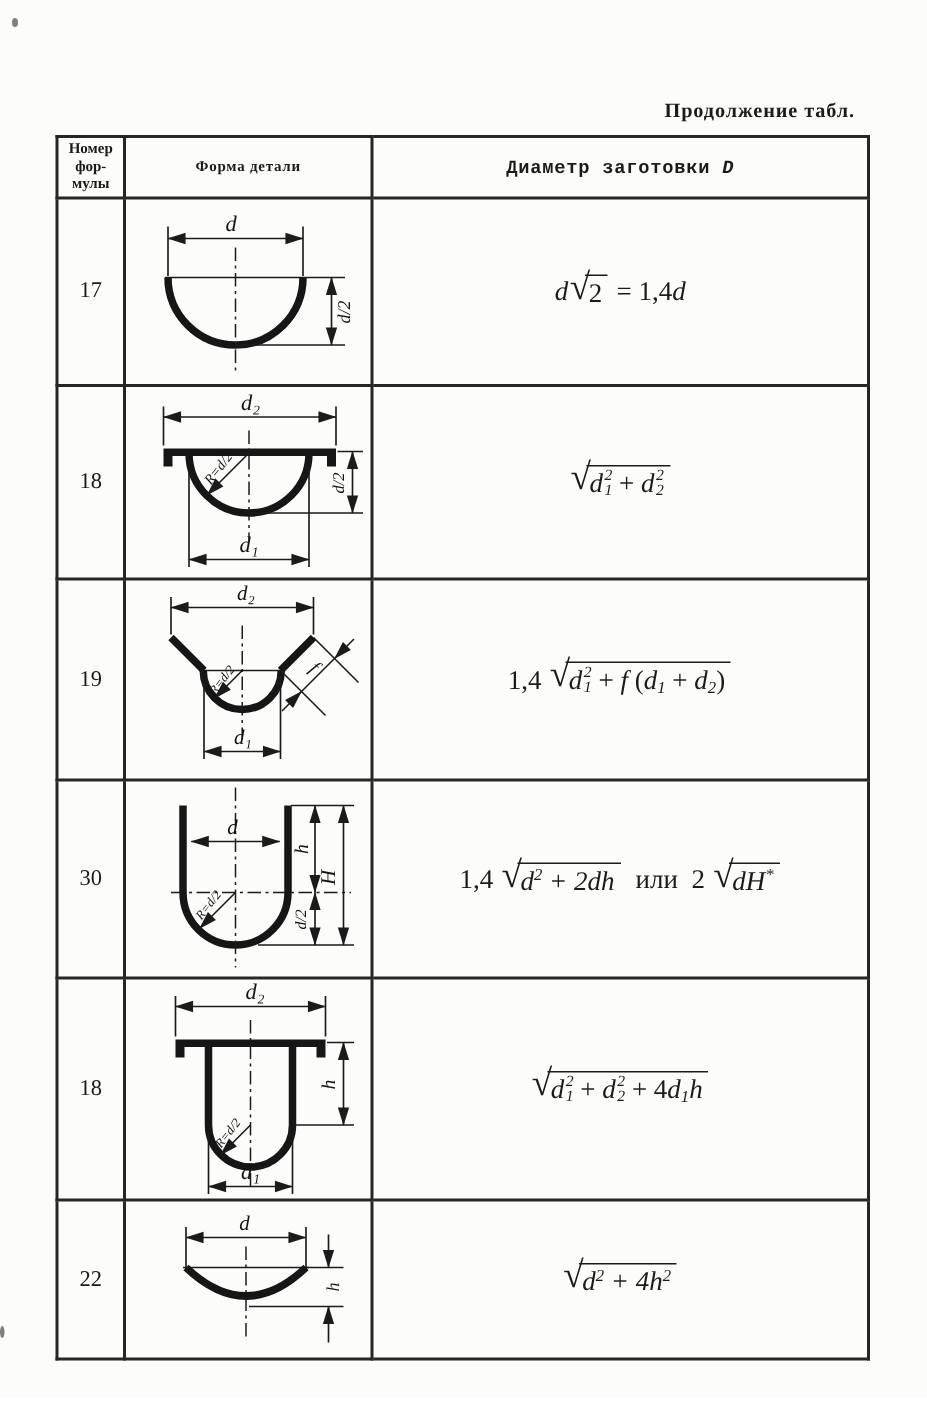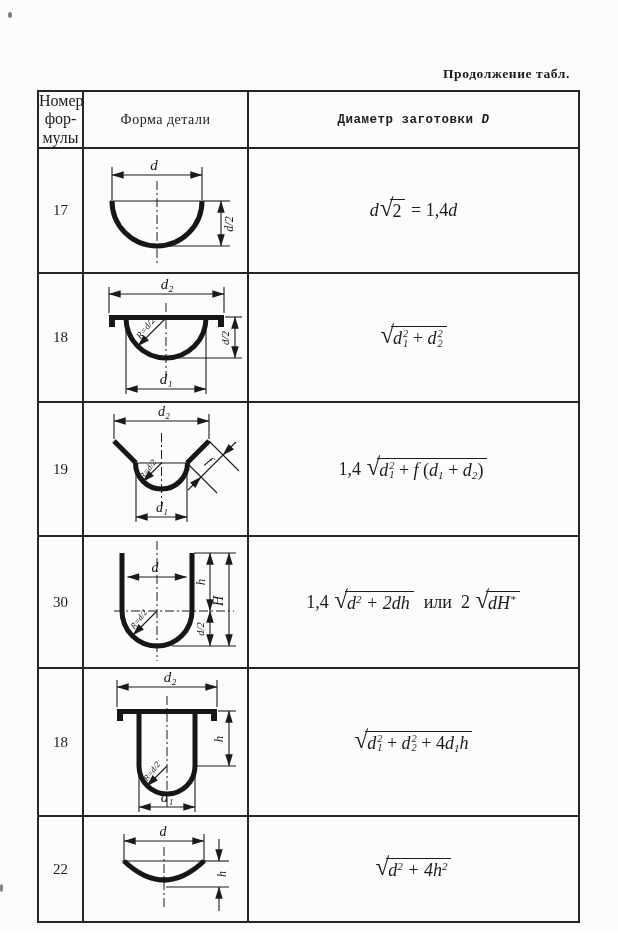--- a/index.html
+++ b/index.html
@@ -22,22 +22,22 @@
     border-collapse:collapse;
     table-layout:fixed;
     width:535px;
   }
   table.main td,table.main th{
     border:2px solid #262626;
     padding:0;margin:0;
     text-align:center;vertical-align:middle;
     overflow:hidden;
   }
-  th.h1{width:43px;font-size:16px;font-weight:normal;line-height:1.15;white-space:pre-line;}
-  th.h2{width:163px;font-size:14px;font-weight:normal;letter-spacing:0.5px;}
+  th.h1{width:43px;font-size:10px;font-weight:bold;line-height:1.15;white-space:pre-line;}
+  th.h2{width:163px;font-size:10px;font-weight:bold;letter-spacing:0.5px;}
   th.h3{width:329px;font-size:12.5px;font-weight:bold;letter-spacing:0.5px;font-family:Liberation Mono, monospace;}
   th .var{font-style:italic;font-weight:bold;}
   tr.hdr{height:41px;}
   td.num{font-size:15px;border-radius:22px;}
   td.draw{vertical-align:middle;}
   td.draw .dwrap{display:flex;justify-content:center;align-items:center;height:100%;}
   
   .formula{
     font-size:18px;
     display:flex;justify-content:center;align-items:center;

